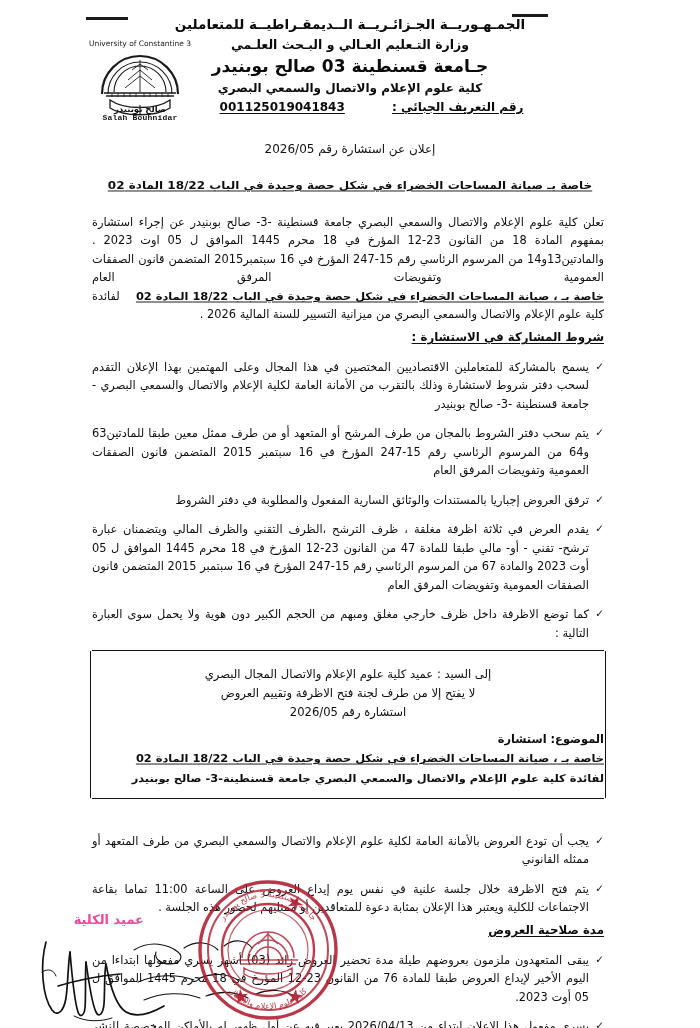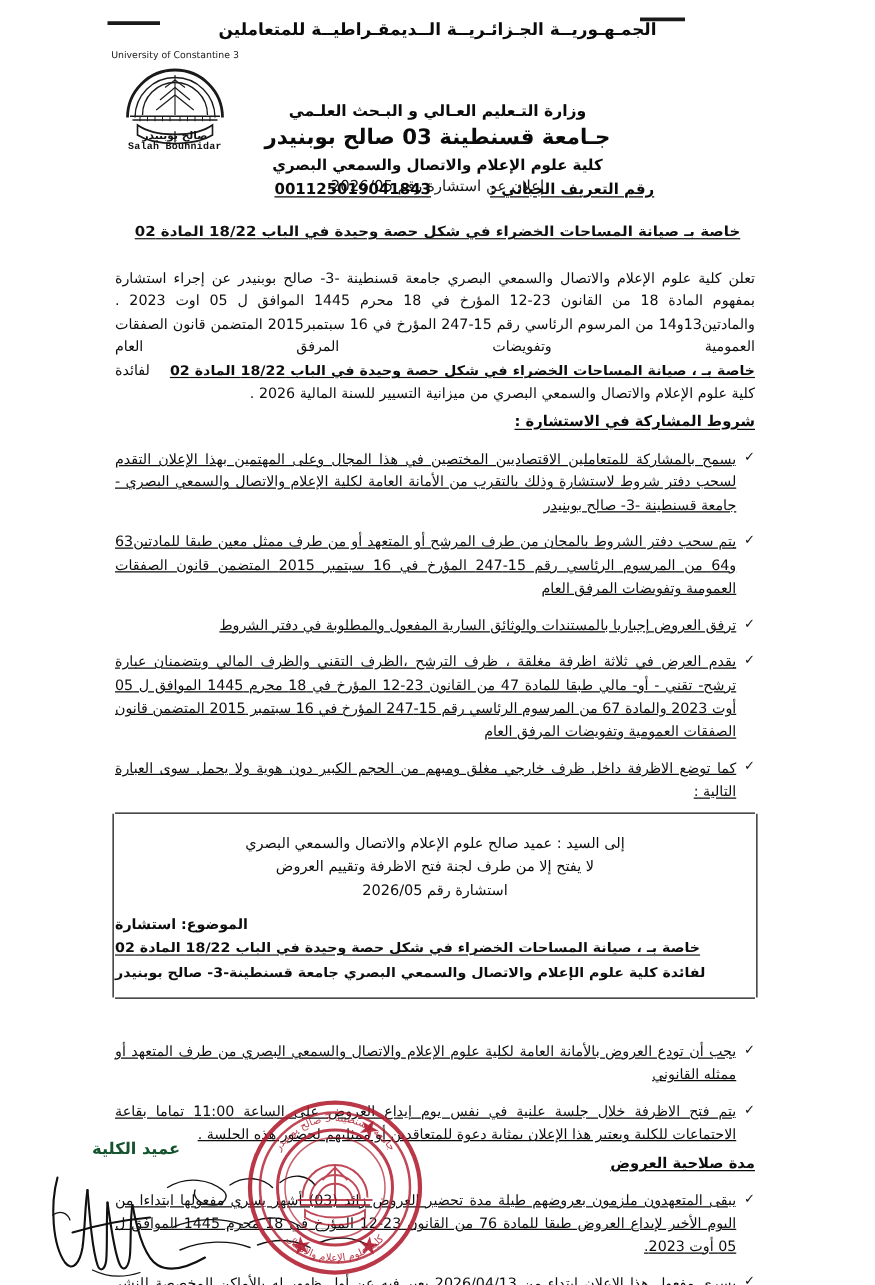--- a/index.html
+++ b/index.html
@@ -46,21 +46,21 @@
   .hdr-lines{
     position:absolute;left:0;top:14px;width:700px;
     text-align:center;
   }
   .hdr-lines div{
     font-weight:bold;
     color:#0b0b0b;
     line-height:1.52;
   }
   .h1l{font-size:13.5px;letter-spacing:.4px;}
-  .h2l{font-size:12.5px;margin-top:44px;}
+  .h2l{font-size:12.5px;}
   .h3l{font-size:17px;}
   .h4l{font-size:12px;}
   .h5l{font-size:12px;}
   .h5l .u{text-decoration:underline;text-underline-offset:2px;padding-left:43px;}
 
   
   .doc-title{
     margin-top:20px;
     text-align:center;
     font-size:12px;
@@ -104,21 +104,20 @@
 
   ul.checks{
     list-style:none;
     margin:0;padding:0;
   }
   ul.checks > li{
     position:relative;
     padding-right:15px;
     margin:11px 0 1px 0;
     text-align:justify;
-    text-decoration:underline;
   }
   ul.checks > li::before{
     content:"\2713";
     position:absolute;right:0;top:0px;
     font-size:10.5px;color:#111;
   }
 
   
   .frame{
     position:relative;
@@ -126,32 +125,32 @@
     border-top:1.4px solid #111;
     border-bottom:1.4px solid #111;
     padding:14px 0 10px 0;
   }
   .frame::before,.frame::after{
     content:"";position:absolute;top:0;bottom:0;width:1.4px;background:#111;
   }
   .frame::before{right:-2px;}
   .frame::after{left:-2px;}
   .frame .ctr{text-align:center;font-size:11.6px;line-height:1.66;}
-  .frame .subj{margin-top:7px;font-size:11.4px;font-weight:bold;text-align:left;line-height:1.7;}
+  .frame .subj{margin-top:7px;font-size:11.4px;font-weight:bold;text-align:right;line-height:1.7;}
 
   .gap-md{height:22px;}
   .gap-sm{height:9px;}
 
   
   .sig-zone{
     position:absolute;left:0;top:876px;width:700px;height:152px;
   }
   .dean-label{
     position:absolute;right:556px;top:36px;
-    font-size:13px;font-weight:bold;color:#14532d;
+    font-size:13px;font-weight:bold;color:#ec4899;
     white-space:nowrap;
   }
   .sign svg{position:absolute;left:38px;top:48px;}
   .stamp{position:absolute;left:168px;top:2px;}
 </style>
 </head>
 <body>
 
 <div class="page">
 
@@ -232,21 +231,21 @@
 
     <ul class="checks">
       <li>يسمح بالمشاركة للمتعاملين الاقتصاديين المختصين في هذا المجال وعلى المهتمين بهذا الإعلان التقدم لسحب دفتر شروط لاستشارة وذلك بالتقرب من الأمانة العامة لكلية الإعلام والاتصال والسمعي البصري  - جامعة قسنطينة -3- صالح بوبنيدر</li>
       <li>يتم سحب دفتر الشروط بالمجان من طرف المرشح أو المتعهد أو من طرف ممثل معين  طبقا للمادتين63 و64  من المرسوم الرئاسي رقم 15-247 المؤرخ في 16 سبتمبر 2015 المتضمن قانون الصفقات العمومية وتفويضات المرفق العام</li>
       <li>ترفق العروض إجباريا بالمستندات والوثائق السارية المفعول والمطلوبة في دفتر الشروط</li>
       <li>يقدم العرض في ثلاثة اظرفة مغلقة ، ظرف الترشح ،الظرف التقني والظرف المالي ويتضمنان عبارة ترشح- تقني - أو- مالي طبقا للمادة 47 من القانون 23-12 المؤرخ في 18 محرم 1445 الموافق ل 05 أوت 2023 والمادة 67 من المرسوم الرئاسي رقم 15-247 المؤرخ في 16 سبتمبر 2015 المتضمن قانون الصفقات العمومية وتفويضات المرفق العام</li>
       <li>كما توضع الاظرفة داخل ظرف خارجي مغلق ومبهم من الحجم الكبير دون هوية ولا يحمل سوى العبارة التالية :</li>
     </ul>
 
     <div class="frame">
-      <div class="ctr">إلى السيد : عميد صالح علوم الإعلام والاتصال والسمعي البصري</div>
+      <div class="ctr">إلى السيد : عميد كلية علوم الإعلام والاتصال المجال البصري</div>
       <div class="ctr">لا يفتح إلا من طرف لجنة فتح الاظرفة وتقييم العروض</div>
       <div class="ctr">استشارة رقم 2026/05</div>
       <div class="subj">
         <span>الموضوع: استشارة</span>
         <span class="deco ul">خاصة بـ ، صيانة المساحات الخضراء في شكل حصة وحيدة في الباب 18/22 المادة 02</span>
         <br>
         <span class="deco">لفائدة كلية علوم الإعلام والاتصال والسمعي البصري جامعة قسنطينة-3- صالح بوبنيدر</span>
       </div>
     </div>
 

